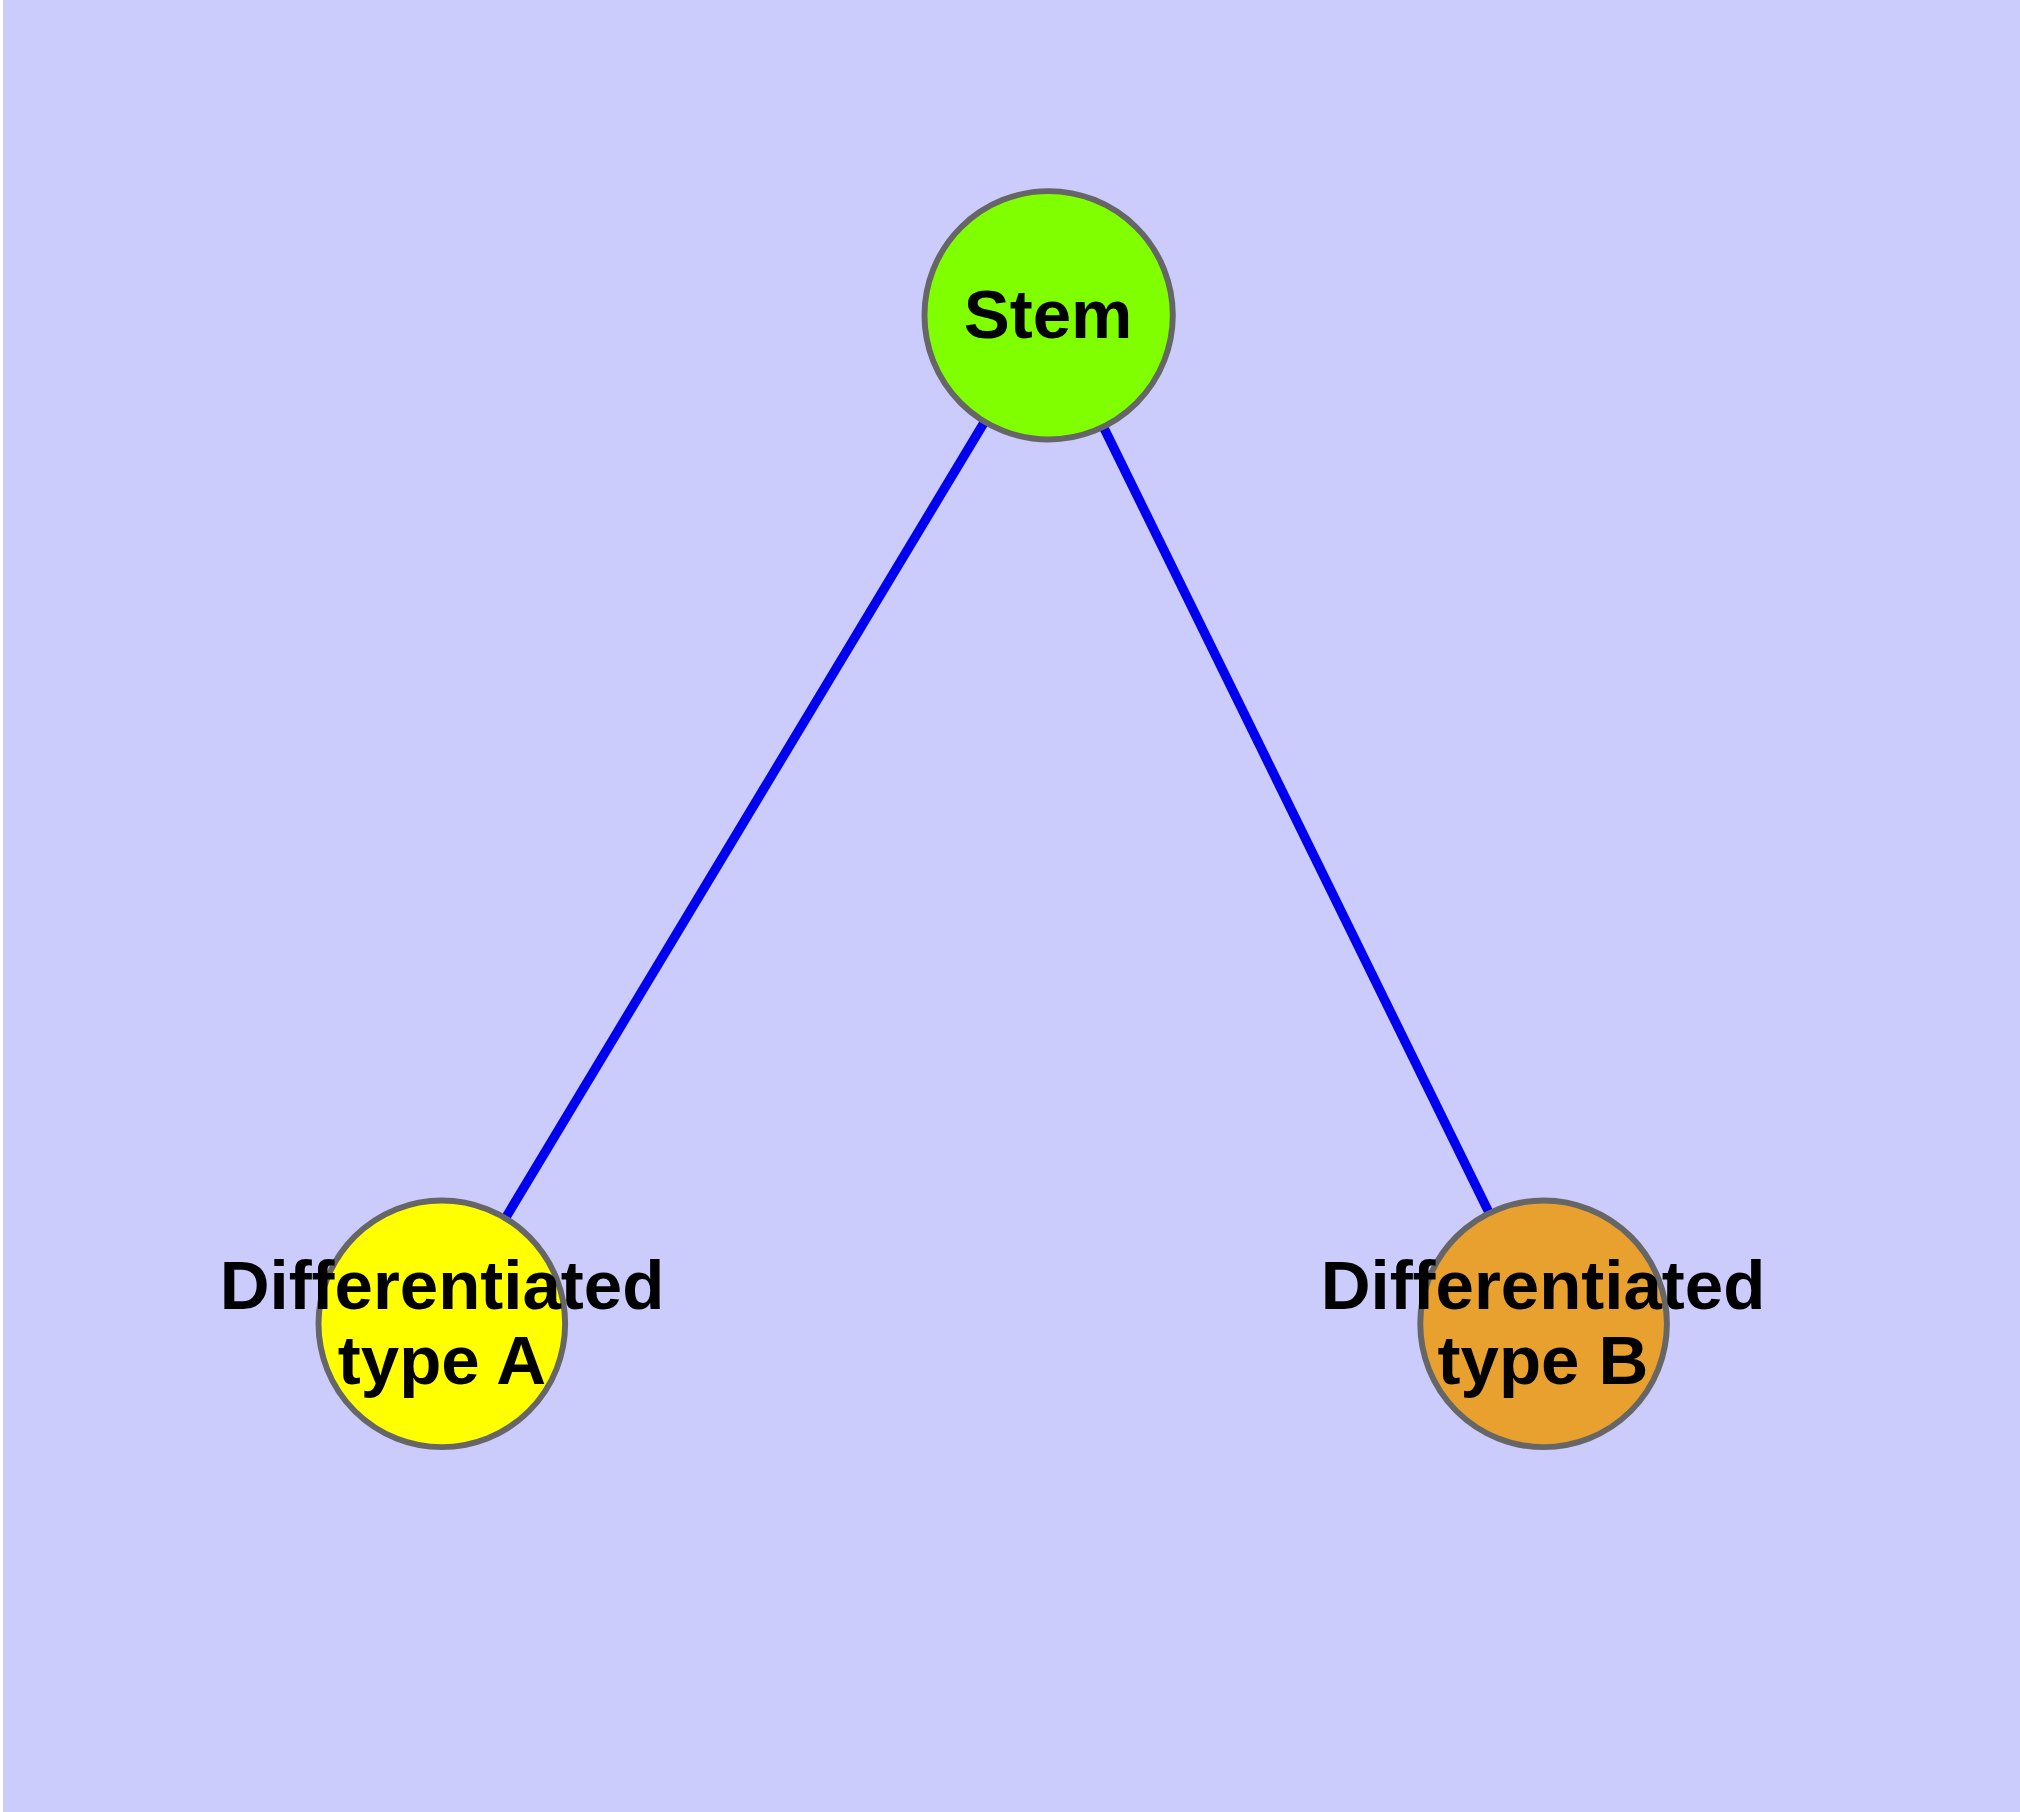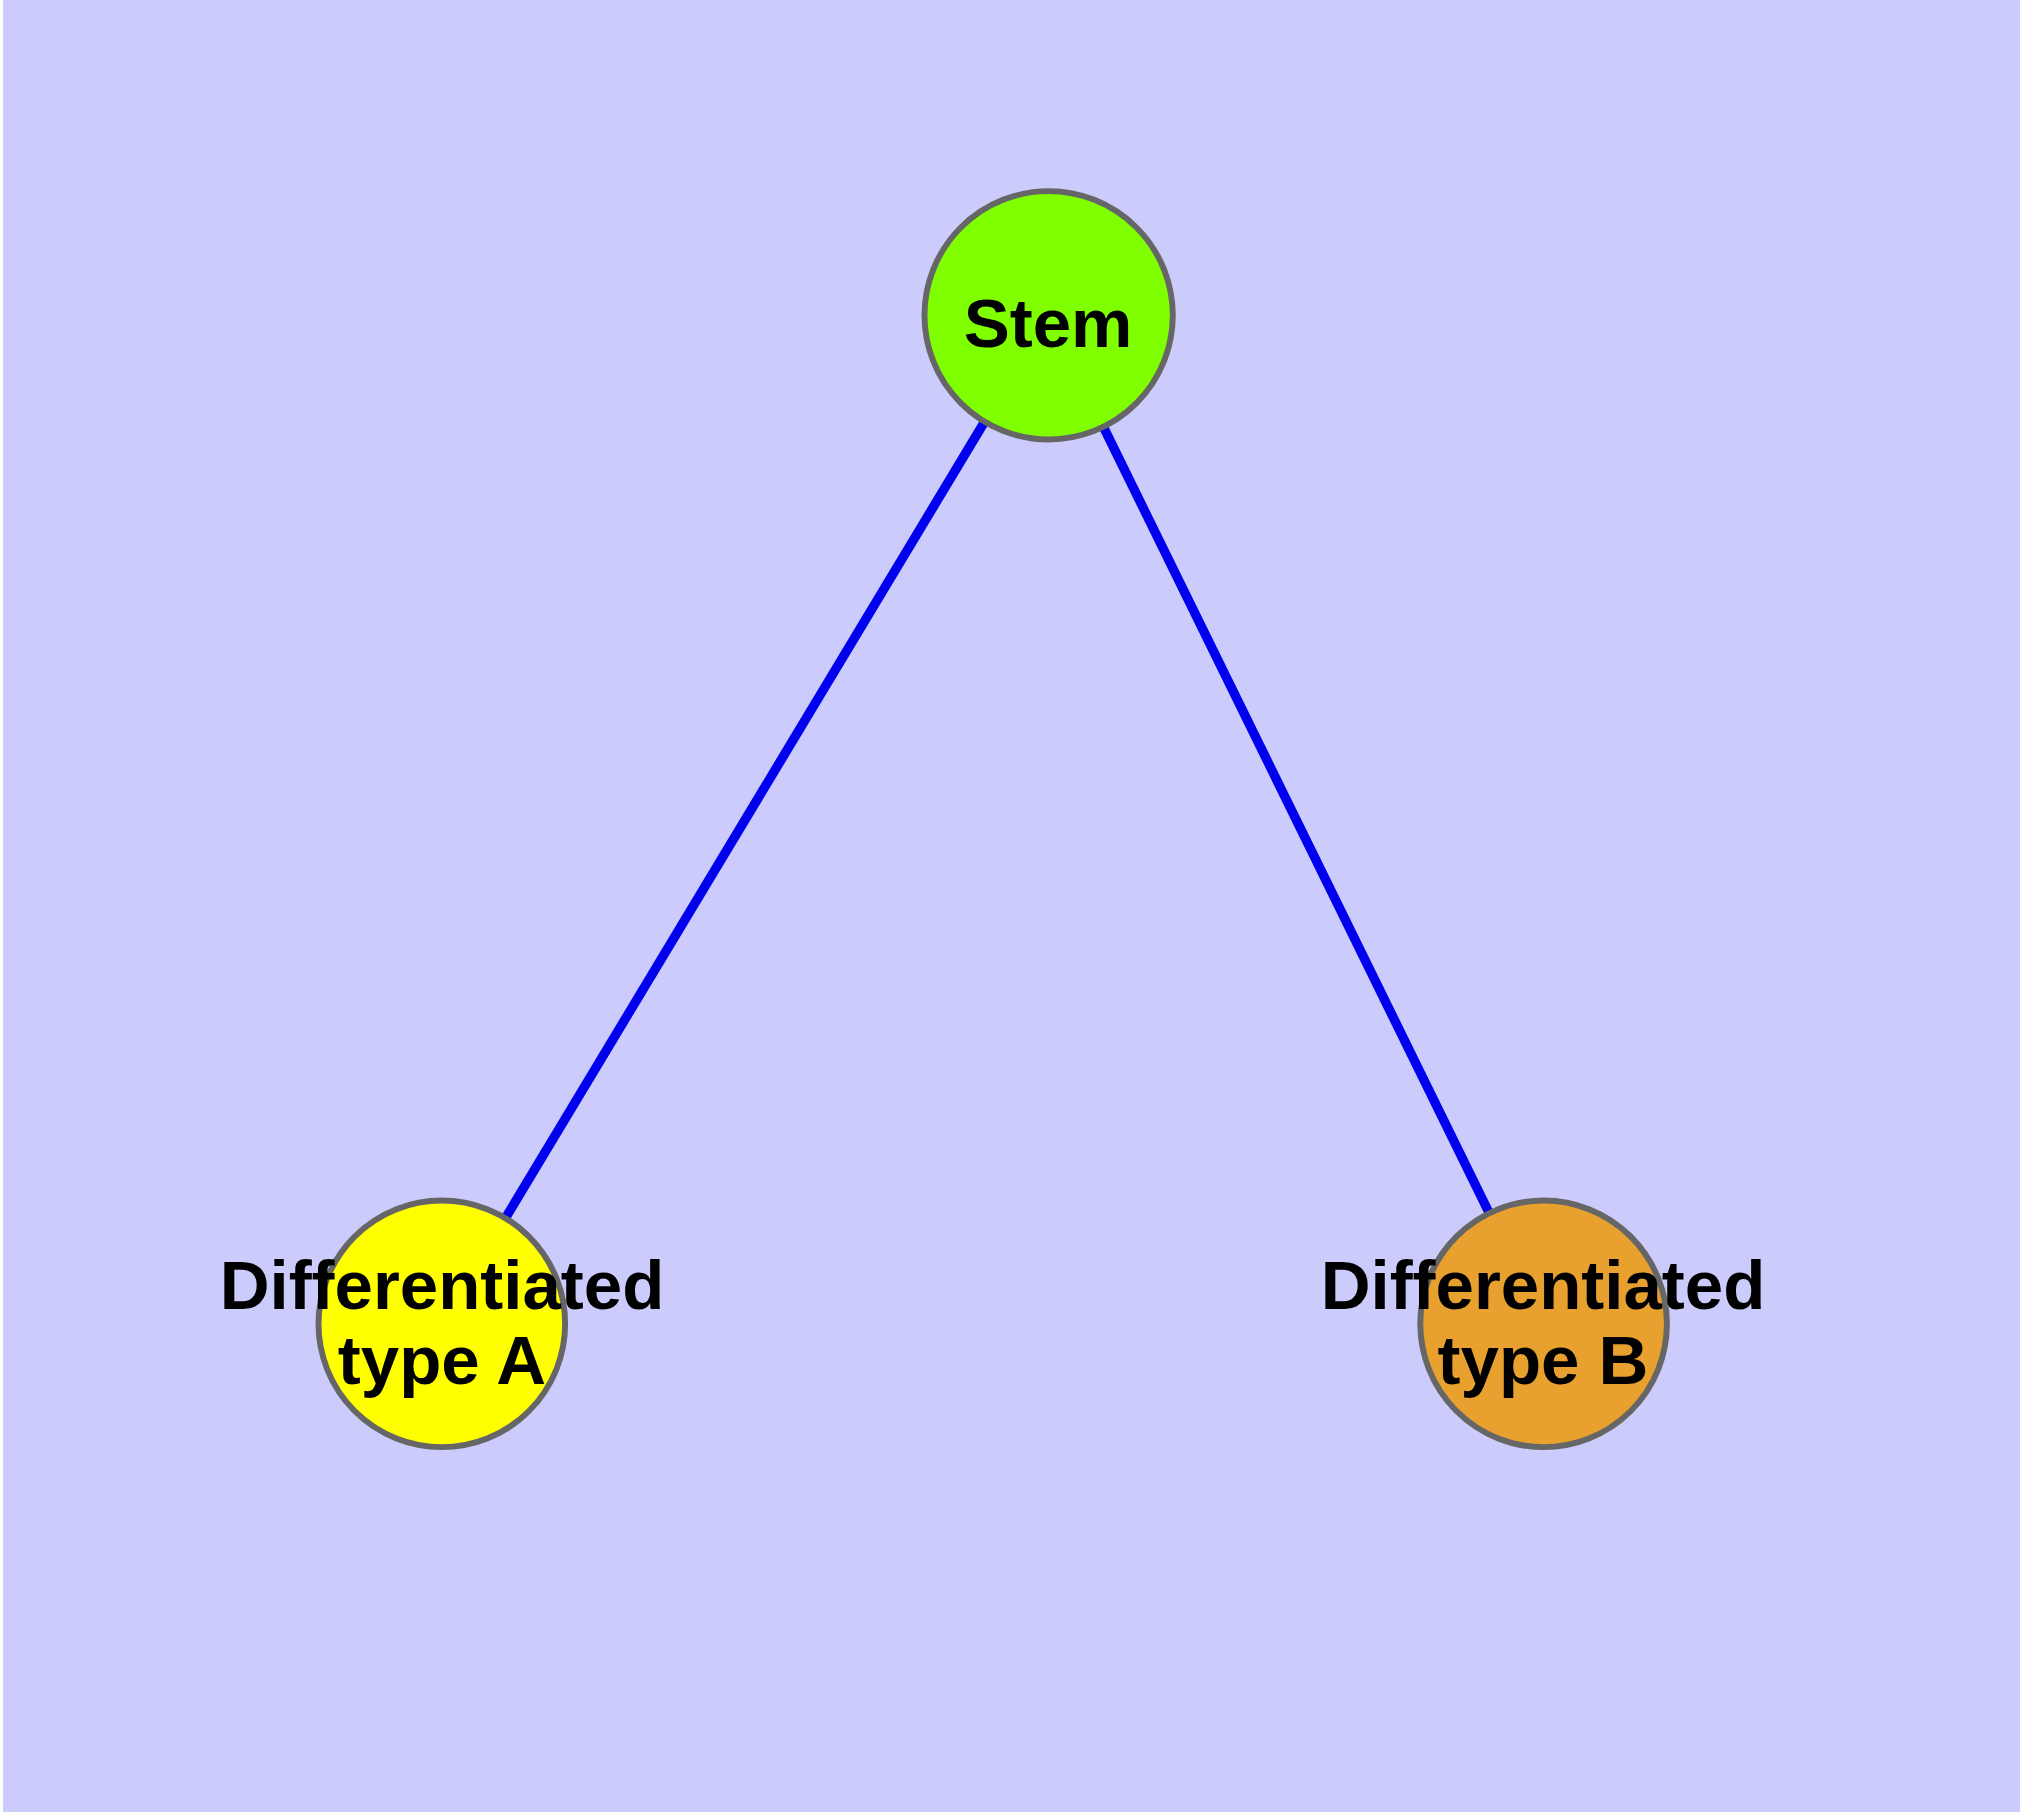--- a/index.html
+++ b/index.html
@@ -59,21 +59,21 @@
         <line x1="1302.203273917156" y1="504.8628355503688" x2="1756.2372887444467" y2="1430.034886311458" stroke="#0000ee" stroke-width="11" stroke-linecap="butt"></line>
       </g>
     <g id="node-layer">
         <circle cx="1237" cy="372" r="146.5" fill="#7fff00" stroke="#666666" stroke-width="7"></circle>
         <circle cx="521" cy="1562" r="145.5" fill="#ffff00" stroke="#666666" stroke-width="7"></circle>
         <circle cx="1821" cy="1562" r="145.5" fill="#e8a02e" stroke="#666666" stroke-width="7"></circle>
       </g>
   </svg>
 
   <div id="label-layer">
-      <div class="node-label big" style="left: 1048px; top: 324px; font-size: 69px; color: rgb(0, 0, 0);">Stem</div>
+      <div class="node-label big" style="left: 1048px; top: 315px; font-size: 69px; color: rgb(0, 0, 0);">Stem</div>
       <div class="node-label big" style="left: 442px; top: 1324px; font-size: 69px; color: rgb(0, 0, 0);">Differentiated
 type A</div>
       <div class="node-label big" style="left: 1543px; top: 1324px; font-size: 69px; color: rgb(0, 0, 0);">Differentiated
 type B</div>
     </div>
 
 </div>
 
 
 </body></html>

